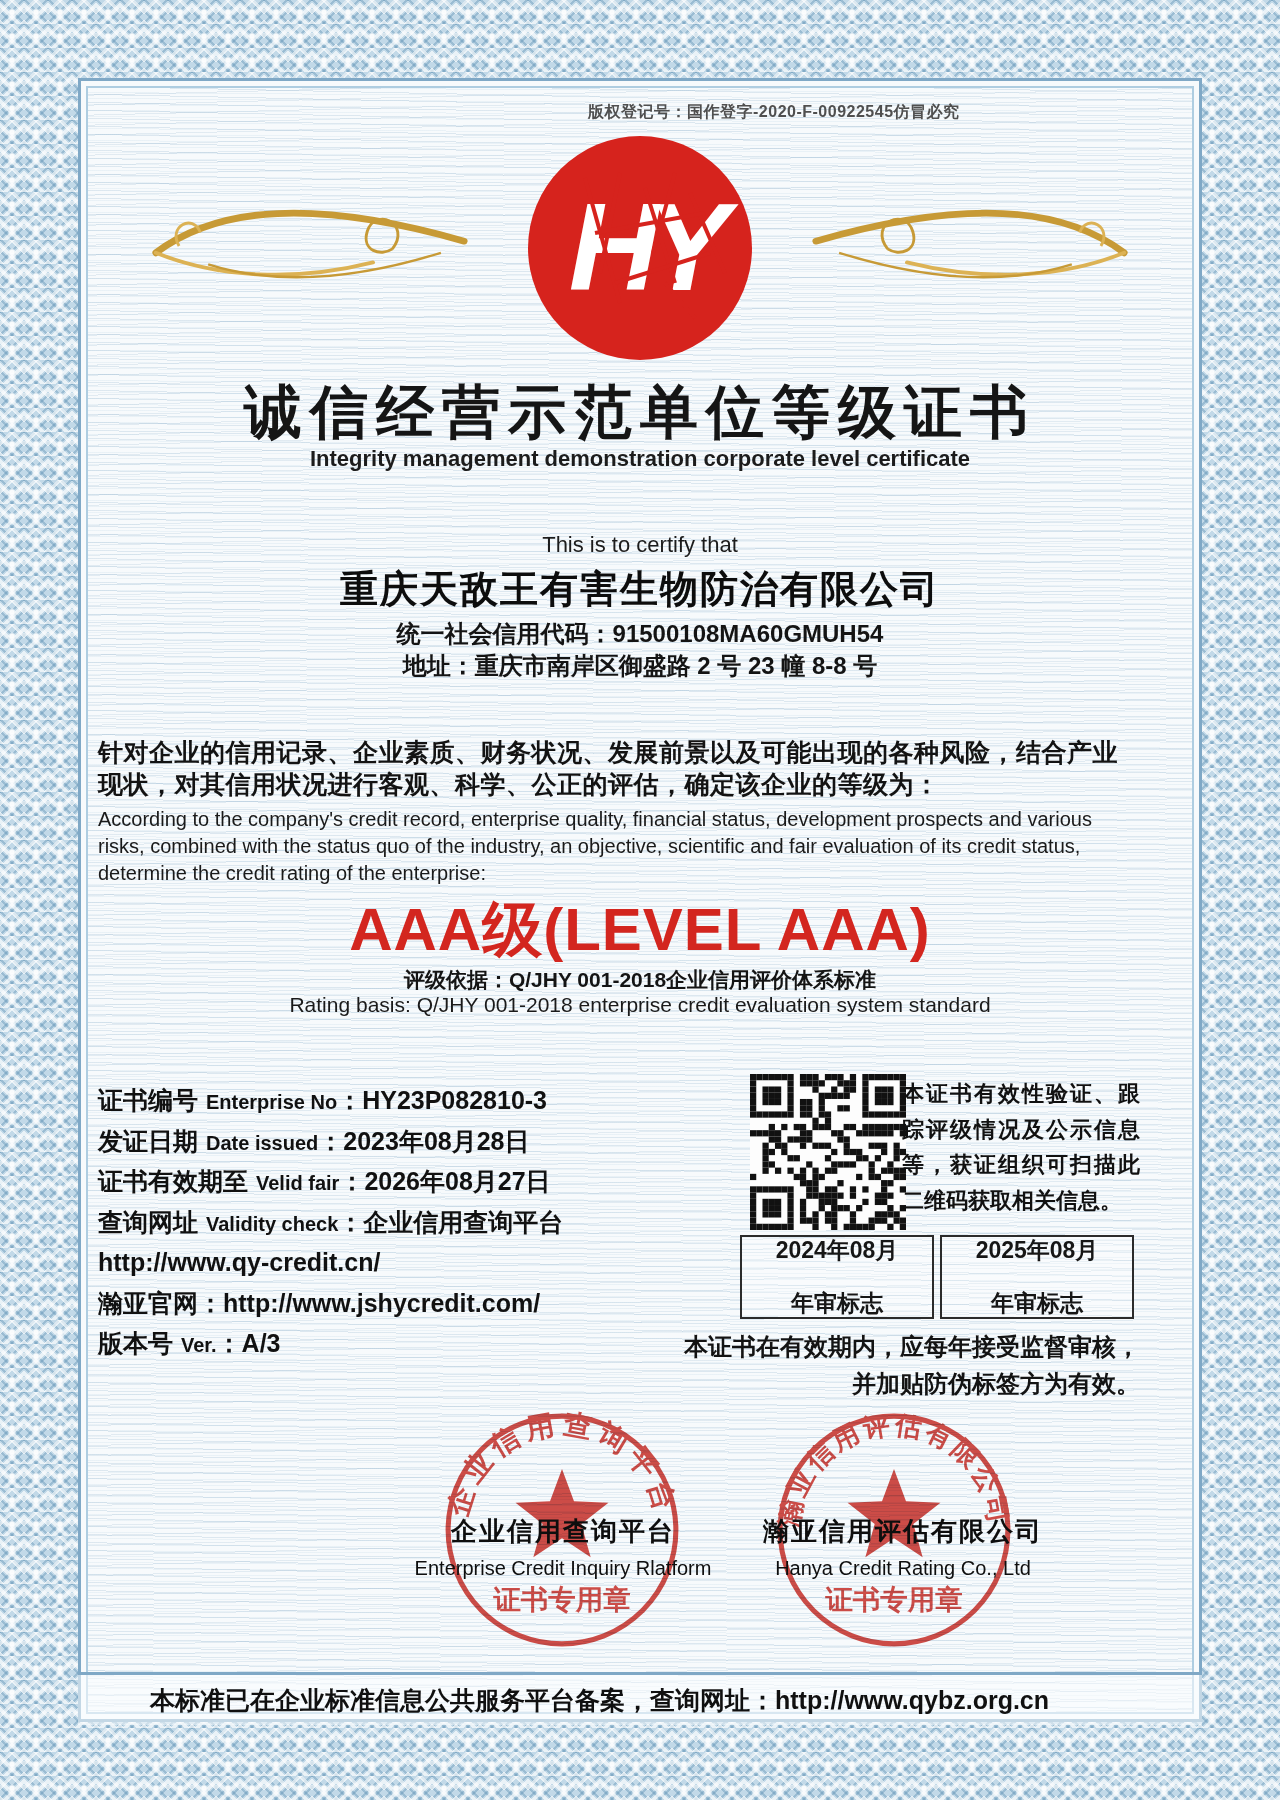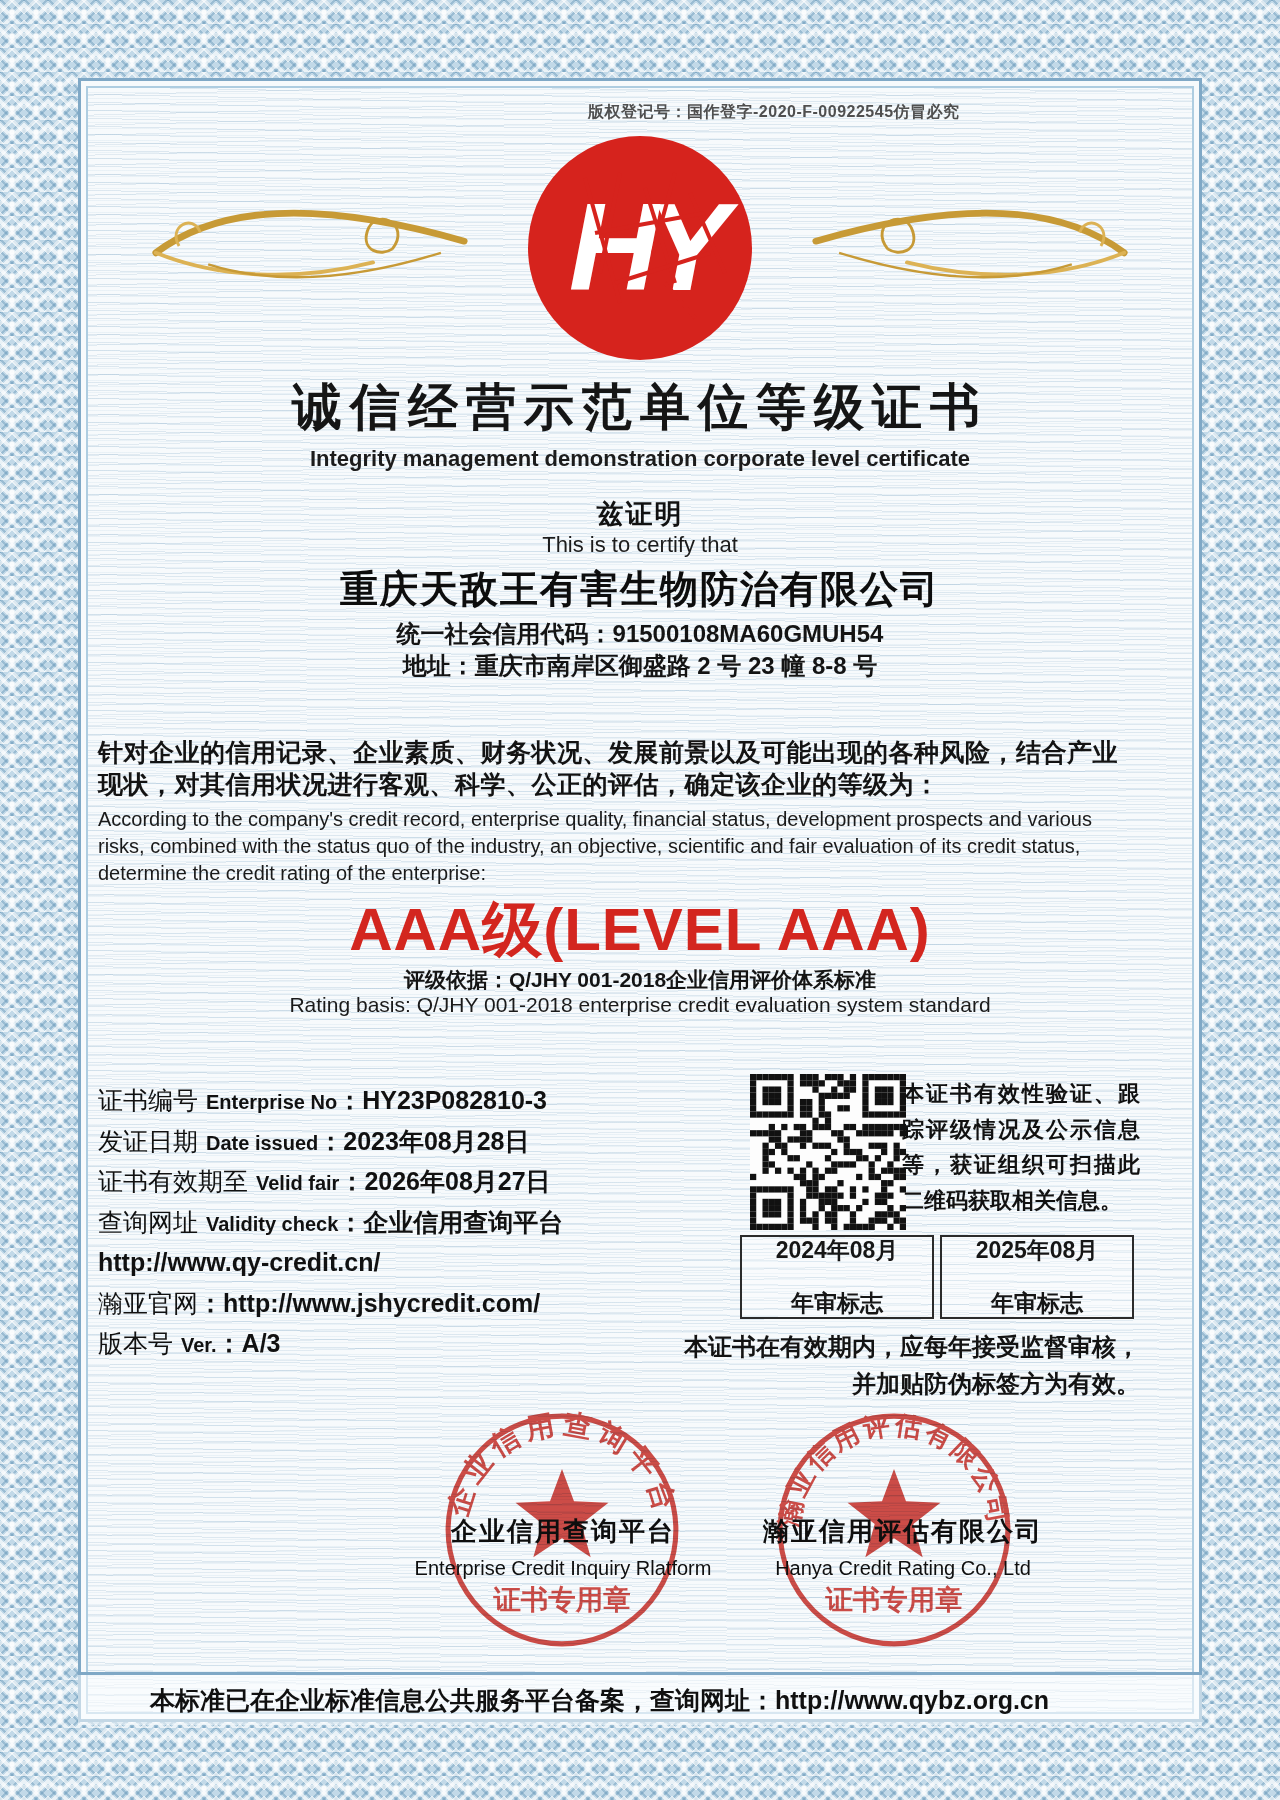--- a/index.html
+++ b/index.html
@@ -25,36 +25,36 @@
     border:3px solid #7fa8c6;
     box-shadow: inset 0 0 0 5px rgba(255,255,255,.9), inset 0 0 0 7px #aecde1;
   }
   .abs{position:absolute;}
   .ctr{left:0;right:0;text-align:center;}
   .copyright{top:102px;left:588px;font-size:16px;font-weight:600;color:#4f4f4f;letter-spacing:.5px;}
   .logo{left:525px;top:133px;width:230px;height:230px;}
   .flourish{top:192px;width:320px;height:108px;}
   .flourish.left{left:150px;}
   .flourish.right{left:810px;transform:scaleX(-1);}
-  .title-zh{top:374px;font-size:50px;font-weight:700;color:#151515;letter-spacing:8px;}
+  .title-zh{top:374px;font-size:58px;font-weight:700;color:#151515;letter-spacing:8px;}
   .title-en{top:446px;font-size:22px;font-weight:600;color:#1c1c1c;}
   .certify-zh{top:496px;font-size:27px;font-weight:600;color:#111;letter-spacing:2px;}
   .certify-en{top:532px;font-size:22px;color:#1c1c1c;font-weight:500;}
   .company{top:564px;font-size:38px;font-weight:800;color:#0d0d0d;letter-spacing:2px;}
   .codeline{top:618px;font-size:24px;font-weight:600;color:#141414;}
   .addrline{top:650px;font-size:24px;font-weight:600;color:#141414;}
   .para-zh{left:98px;top:736px;width:1086px;font-size:25px;font-weight:600;color:#131313;
            line-height:32px;white-space:pre-line;letter-spacing:.5px;}
   .para-en{left:98px;top:806px;width:1086px;font-size:20px;color:#1a1a1a;line-height:27px;white-space:pre-line;}
   .level{top:890px;font-size:60px;font-weight:800;color:#d3261f;letter-spacing:1px;}
   .basis-zh{top:966px;font-size:21px;font-weight:600;color:#141414;}
   .basis-en{top:993px;font-size:21px;color:#1a1a1a;}
   .details{left:98px;top:1082px;width:560px;}
   .d-row{line-height:36.5px;white-space:nowrap;color:#111;}
-  .d-zh{font-size:25px;font-weight:400;}
+  .d-zh{font-size:25px;font-weight:700;}
   .d-en{font-size:20px;font-weight:600;margin-left:8px;}
   .d-sep,.d-val{font-size:25px;font-weight:600;}
   .qr{left:750px;top:1074px;width:156px;height:156px;background:#fdfdfd;}
   .qr svg{display:block;}
   .qr-caption{left:902px;top:1076px;width:238px;font-size:22px;font-weight:600;color:#111;
               line-height:35.5px;text-align:justify;font-family:Liberation Serif, serif;}
   .mark-box{top:1235px;width:190px;height:80px;border:2.5px solid #2b2b2b;
             display:flex;flex-direction:column;align-items:center;justify-content:center;gap:22px;
             font-size:23px;font-weight:600;color:#161616;background:rgba(255,255,255,.25);}
   .mark-box.b0{left:740px;}
@@ -113,21 +113,20 @@
       <path d="M6,62 C70,14 170,6 324,50" stroke="#c79a36" stroke-width="7" fill="none" stroke-linecap="round"></path>
       <path d="M6,62 C70,88 150,92 230,72" stroke="#dcb254" stroke-width="4" fill="none" stroke-linecap="round"></path>
       <path d="M250,58 c20,-26 -18,-44 -26,-18 c-6,20 14,26 26,18" stroke="#c79a36" stroke-width="3" fill="none"></path>
       <path d="M30,55 c-12,-20 14,-34 22,-14" stroke="#dcb254" stroke-width="3" fill="none"></path>
       <path d="M60,74 C130,96 210,90 300,62" stroke="#c79a36" stroke-width="2.5" fill="none"></path>
     </svg>
   </div>
 
   <div class="abs ctr title-zh">诚信经营示范单位等级证书</div>
   <div class="abs ctr title-en">Integrity management demonstration corporate level certificate</div>
-  <div class="abs ctr certify-zh">兹证明</div>
   <div class="abs ctr certify-en">This is to certify that</div>
   <div class="abs ctr company">重庆天敌王有害生物防治有限公司</div>
   <div class="abs ctr codeline">统一社会信用代码：91500108MA60GMUH54</div>
   <div class="abs ctr addrline">地址：重庆市南岸区御盛路 2 号 23 幢 8-8 号</div>
 
   <div class="abs para-zh">针对企业的信用记录、企业素质、财务状况、发展前景以及可能出现的各种风险，结合产业
 现状，对其信用状况进行客观、科学、公正的评估，确定该企业的等级为：</div>
   <div class="abs para-en">According to the company's credit record, enterprise quality, financial status, development prospects and various
 risks, combined with the status quo of the industry, an objective, scientific and fair evaluation of its credit status,
 determine the credit rating of the enterprise:</div>

